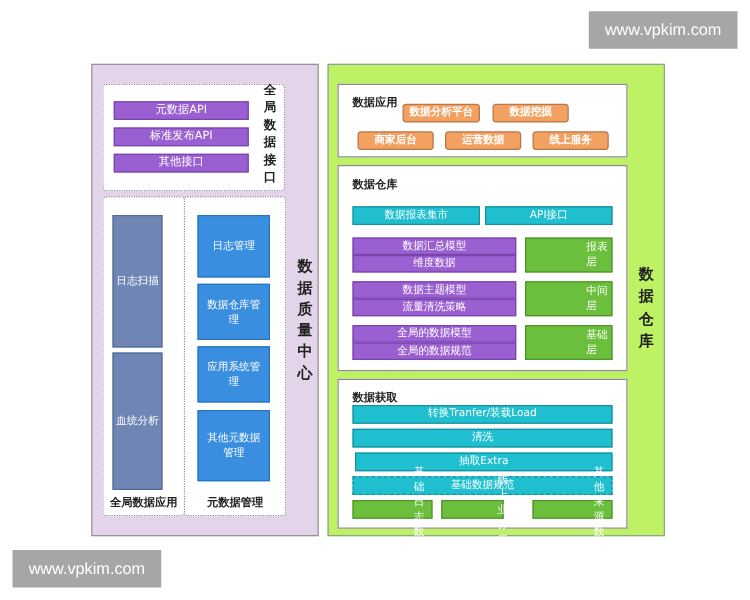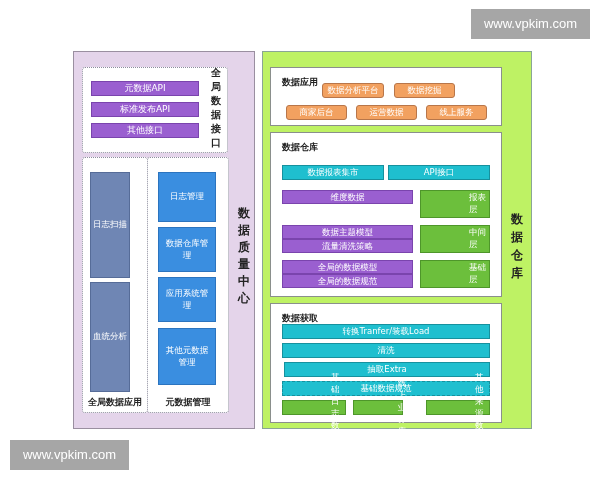--- a/index.html
+++ b/index.html
@@ -54,21 +54,21 @@
   .right-panel {
     position: absolute; left: 262px; top: 51px; width: 270px; height: 378px;
     background: #bef264; border: 1px solid #8aa596;
   }
   .section {
     position: absolute; left: 7px; width: 232px; background: #fff; border: 1px solid #8a8f8c;
   }
   .sec-title { position: absolute; left: 11px; top: 8px; font-size: 9px; color: #222; font-weight: bold; }
   .orange {
     position: absolute; height: 15px; background: #f2a160; border: 1px solid #b8764a; border-radius: 3px;
-    color: #fff; font-size: 8.5px; text-align: center; line-height: 13px;
+    color: #fff; font-size: 8.5px; text-align: center; line-height: 13px; font-weight: bold;
   }
   .teal {
     position: absolute; height: 15px; background: #1fbfcf; border: 1px solid #16919e;
     color: #fff; font-size: 8.5px; text-align: center; line-height: 13px;
   }
   .teal.dashed { border: 1px dashed #16919e; }
   .purple-pair {
     position: absolute; left: 11px; width: 131px; height: 28px;
   }
   .purple-row {
@@ -124,20 +124,21 @@
     <div class="orange" style="left:85px; top:37px; width:61px;">运营数据</div>
     <div class="orange" style="left:155px; top:37px; width:61px;">线上服务</div>
   </div>
 
   <div class="section" style="top:80px; height:165px;">
     <div class="sec-title">数据仓库</div>
     <div class="teal" style="left:11px; top:32px; width:102px;">数据报表集市</div>
     <div class="teal" style="left:117px; top:32px; width:102px;">API接口</div>
 
     <div class="purple-pair" style="top:57px;">
+      <div class="purple-row">数据汇总模型</div>
       <div class="purple-row">维度数据</div>
     </div>
     <div class="green" style="left:149px; top:57px; width:70px; height:28px;">报表层</div>
 
     <div class="purple-pair" style="top:92px;">
       <div class="purple-row">数据主题模型</div>
       <div class="purple-row">流量清洗策略</div>
     </div>
     <div class="green" style="left:149px; top:92px; width:70px; height:28px;">中间层</div>
 

